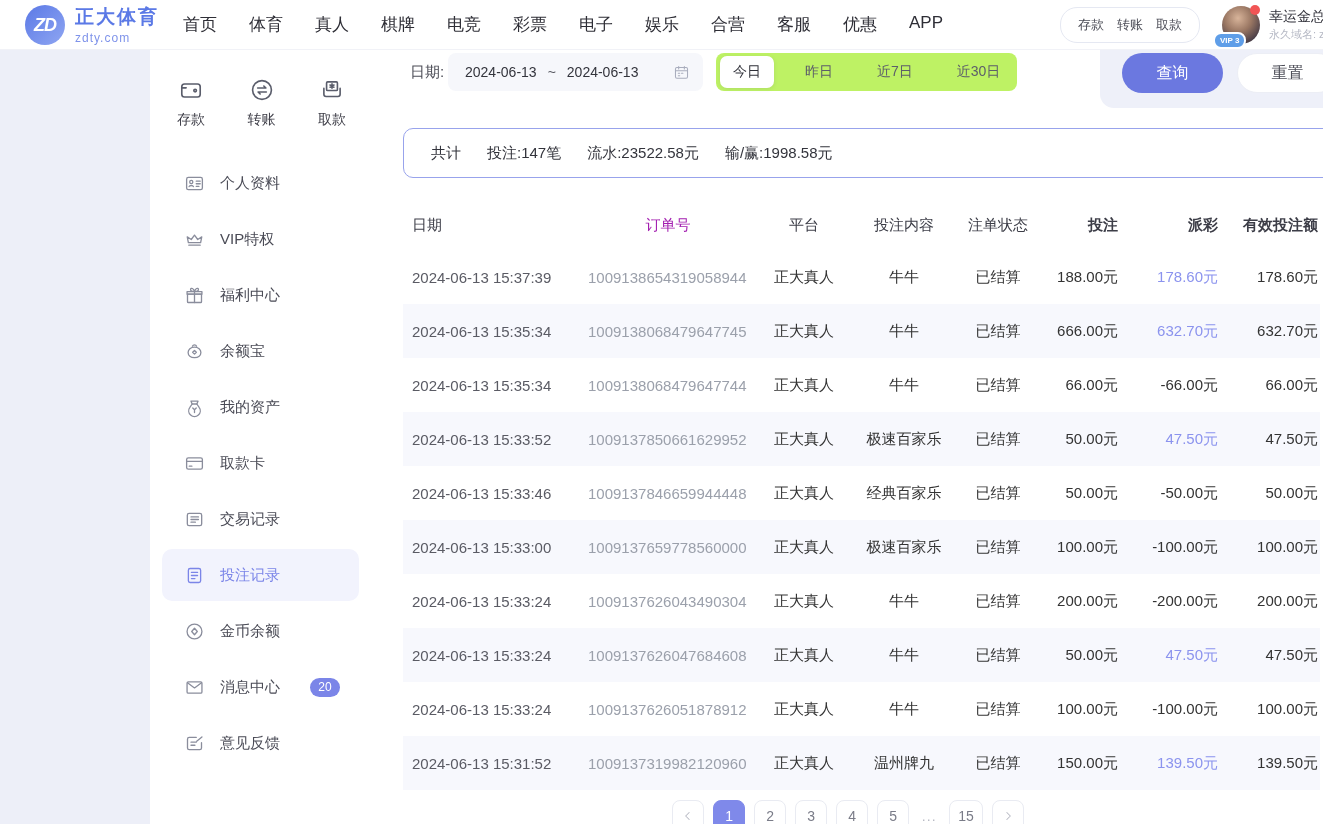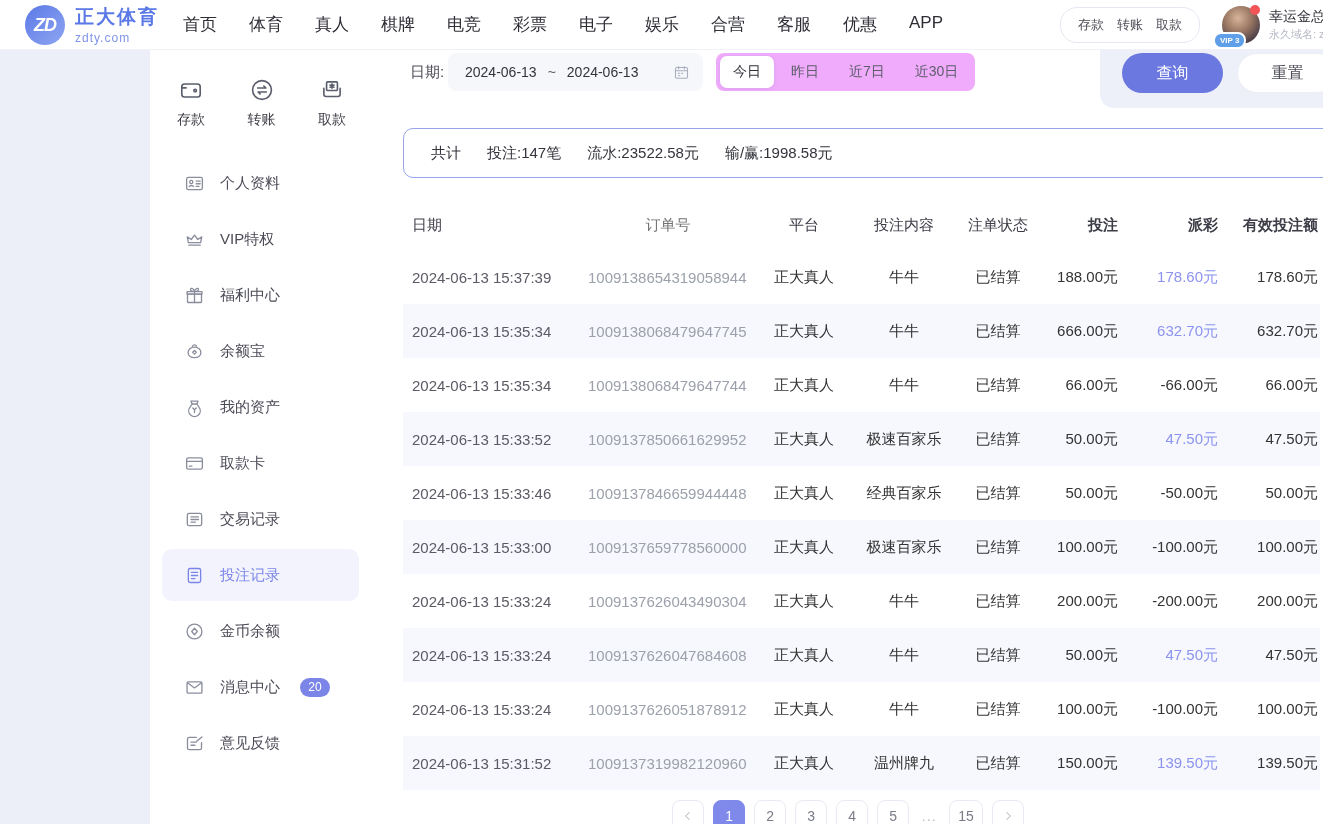--- a/index.html
+++ b/index.html
@@ -46,37 +46,37 @@
                   stroke-linecap:round; stroke-linejoin:round; }
   .menu { margin-top:26px; }
   .menu-item { height:56px; display:flex; align-items:center; padding-left:34px; gap:15px;
                font-size:15px; color:#4a4b56; cursor:pointer; position:relative; }
   .menu-item svg { width:21px; height:21px; stroke:#8a8d9c; fill:none; stroke-width:1.5;
                    stroke-linecap:round; stroke-linejoin:round; flex:none; }
   .menu-item.active { margin:2px 14px 2px 12px; height:52px; padding-left:22px;
                       background:var(--sidebar-active-bg,#f2f3fd); border-radius:10px;
                       color:var(--sidebar-active,#7b85e8); }
   .menu-item.active svg { stroke:var(--sidebar-active,#7b85e8); }
-  .mi-badge { margin-left:5px; background:var(--badge,#7b85e8); color:#fff; font-size:12px;
+  .mi-badge { margin-left:15px; background:var(--badge,#7b85e8); color:#fff; font-size:12px;
               min-width:30px; height:19px; border-radius:10px; display:flex; align-items:center;
               justify-content:center; padding:0 6px; }
 
   
   .main { position:absolute; top:50px; left:373px; right:0; bottom:0; background:#fff; overflow:hidden; }
   .action-bg { position:absolute; left:727px; top:0; width:250px; height:58px;
                background:#eef0f9; border-bottom-left-radius:14px; }
   .filter-label { position:absolute; left:37px; top:13px; font-size:15px; color:#4c4d57; }
   .date-input { position:absolute; left:75px; top:3px; width:255px; height:38px; background:#f6f7fb;
                 border-radius:8px; display:flex; align-items:center; padding:0 13px 0 17px;
                 font-size:14px; color:#33343c; cursor:pointer; }
   .date-input .sep { margin:0 11px; color:#55565f; }
   .date-input svg { margin-left:auto; width:17px; height:17px; stroke:#a9adbd; fill:none;
                     stroke-width:1.5; stroke-linecap:round; stroke-linejoin:round; }
-  .range-group { position:absolute; left:343px; top:3px; height:38px; background:#f0abfc;
-                 border-radius:8px; display:flex; align-items:center; padding:0 4px; gap:4px; }
+  .range-group { position:absolute; left:343px; top:3px; height:38px; background:#bef264;
+                 border-radius:8px; display:flex; align-items:center; padding:0 4px; gap:18px; }
   .range-btn { padding:7px 13px; font-size:14px; color:#5c5e6a; border-radius:7px;
                cursor:pointer; white-space:nowrap; }
   .range-btn.active { background:#fff; color:#2f3038; box-shadow:0 1px 4px rgba(60,70,120,.12); }
   .btn-query { position:absolute; left:749px; top:3px; width:101px; height:40px; border:none;
                background:var(--accent,#6b78e0); color:#fff; font-size:16px; border-radius:20px; cursor:pointer; }
   .btn-reset { position:absolute; left:864px; top:3px; width:101px; height:40px; background:#fff;
                border:1px solid #eceef5; color:#4c4d57; font-size:16px; border-radius:20px; cursor:pointer; }
 
   .summary { position:absolute; left:30px; top:78px; width:940px; height:50px;
              border:1px solid var(--summary-border,#98a3ec); border-radius:10px; background:#fff;
@@ -91,21 +91,21 @@
   .c { flex:none; }
   .c1 { width:175px; padding-left:9px; text-align:left; color:#5a5b64; }
   .c2 { width:180px; padding-left:10px; text-align:left; color:#9ba0ab; }
   .c3 { width:92px;  text-align:center; }
   .c4 { width:108px; text-align:center; }
   .c5 { width:80px;  text-align:center; }
   .c6 { width:82px;  text-align:right; padding-right:2px; }
   .c7 { width:100px; text-align:right; padding-right:2px; }
   .c8 { width:100px; text-align:right; padding-right:2px; }
   .t-head .c1 { color:#3c3d47; }
-  .t-head .c2 { text-align:center; padding-left:0; color:#737373; }
+  .t-head .c2 { text-align:center; padding-left:0; color:#a21caf; }
   .t-head .c6, .t-head .c7, .t-head .c8 { text-align:right;font-weight:bold; }
   .c7.pos { color:var(--positive-payout,#8b93ee); }
 
   .pagination { position:absolute; left:0; width:950px; top:750px; display:flex;
                 justify-content:center; gap:9px; }
   .page-btn { min-width:32px; height:32px; border:1px solid #e9ebf2; border-radius:8px; background:#fff;
               color:#7a7c88; font-size:14px; display:flex; align-items:center; justify-content:center;
               cursor:pointer; padding:0 8px; }
   .page-btn.active { background:var(--accent-light,#7f89ea); border-color:var(--accent-light,#7f89ea); color:#fff; }
   .page-btn svg { width:14px; height:14px; stroke:#b8bac4; fill:none; stroke-width:1.8;

